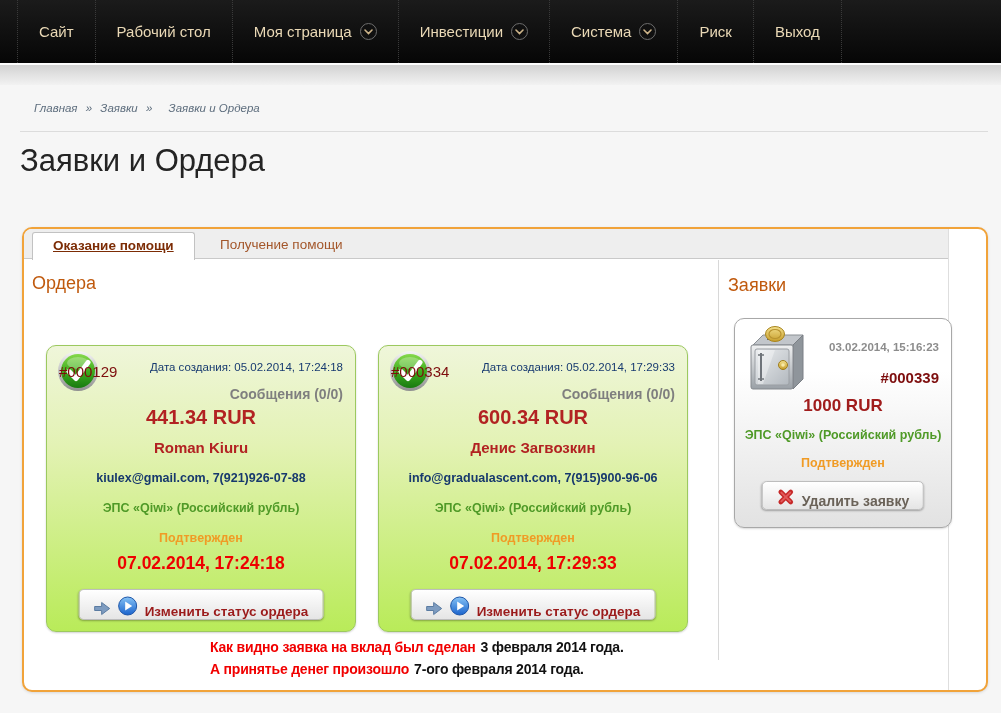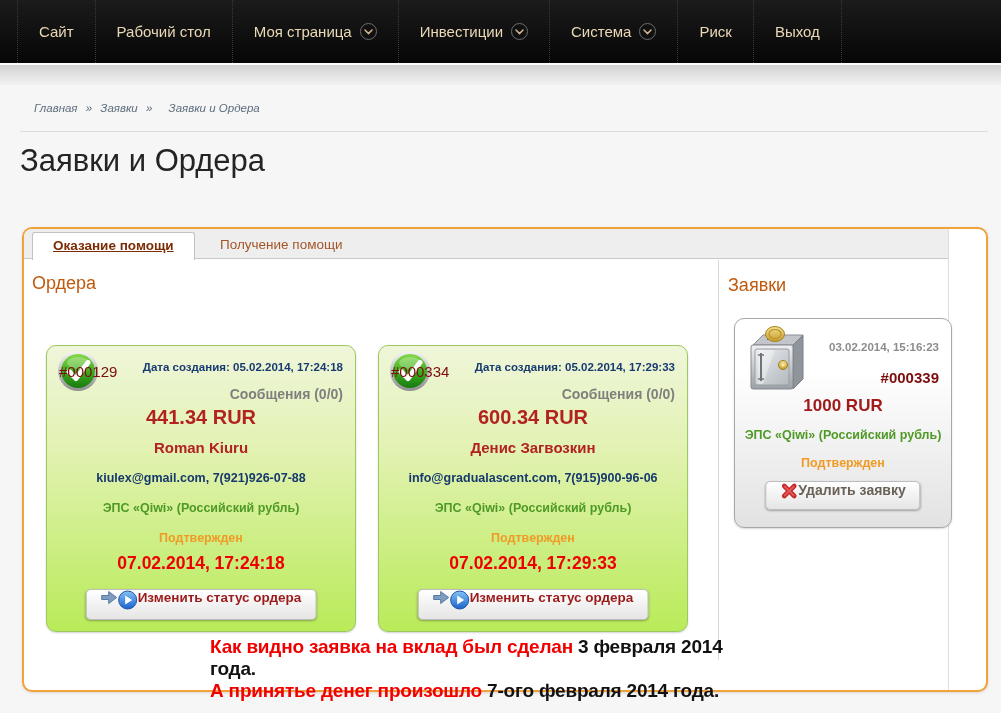--- a/index.html
+++ b/index.html
@@ -45,52 +45,52 @@
   .requests-heading { left:704px; top:46px; }
 
   
   .g-card { position:absolute; top:116px; width:310px; height:287px;
     border:1px solid #9cc95f; border-radius:10px;
     background:linear-gradient(180deg,#eff6da 0%,#e3f2b4 35%,#b9eb59 100%);
     box-shadow:0 1px 2px rgba(0,0,0,0.18); }
   .g-card-1 { left:22px; }
   .g-card-2 { left:354px;padding-left:20px; }
   .check-badge { position:absolute; left:10px; top:4px; }
-  .o-date    { position:absolute; top:15px; right:12px; font-size:11.5px; font-weight:bold; color:#173a70; }
+  .o-date    { position:absolute; top:15px; right:12px; font-size:11.5px; font-weight:normal; color:#173a70; }
   .o-num     { position:absolute; top:17px; left:12px;  font-size:15px;  font-weight:normal; color:#7d0d0d; }
   .o-msg     { position:absolute; top:40px; right:12px; font-size:14px;  font-weight:bold; color:#7f7f7f; cursor:pointer; }
   .o-center  { position:absolute; left:0; right:0; text-align:center; font-weight:bold; }
   .o-amount  { top:60px;  font-size:20px;   color:#b22222; }
   .o-name    { top:93px;  font-size:15px;   color:#b22222; }
   .o-contact { top:125px; font-size:12.5px; color:#17396d; }
   .o-eps     { top:155px; font-size:12.5px; color:#4f9a27; }
   .o-status  { top:185px; font-size:12.5px; color:#f09b25; }
   .o-date2   { top:207px; font-size:17.5px; color:#ee0000; }
   .card-btn { position:absolute; left:50%; transform:translateX(-50%);
-    display:flex; align-items:flex-start; padding:0 14px; height:31px;
+    display:flex; align-items:flex-end; gap:7px; padding:0 14px; height:31px;
     background:linear-gradient(#ffffff,#e5e5e5); border:1px solid #bdbdbd; border-radius:5px;
     box-shadow:0 1px 2px rgba(0,0,0,0.3); font-weight:bold; white-space:nowrap; cursor:pointer; }
   .o-btn { top:243px; color:#9b1b1b; font-size:13.5px; }
 
   
   .r-card { position:absolute; left:710px; top:89px; width:218px; height:210px;
     background:linear-gradient(#ffffff 25%,#e2e2e2); border:1px solid #a8a8a8; border-radius:10px;
     box-shadow:0 1px 2px rgba(0,0,0,0.15); }
   .safe-badge { position:absolute; left:12px; top:6px; }
   .r-date   { position:absolute; top:22px; right:12px; font-size:11.5px; font-weight:bold; color:#8c8c8c; }
   .r-num    { position:absolute; top:50px; right:12px; font-size:15px; font-weight:bold; color:#7d0d0d; }
   .r-center { position:absolute; left:0; right:0; text-align:center; font-weight:bold; }
   .r-amount { top:77px;  font-size:17px;   color:#a01c1c; }
   .r-eps    { top:109px; font-size:12.5px; color:#4f9a27; }
   .r-status { top:137px; font-size:12.5px; color:#f09b25; }
   .r-btn { top:162px; height:29px; color:#6a6258; font-size:14px; }
 
   
   .annotation { position:absolute; left:210px; top:636px; width:552px; z-index:6;
-    font-size:19px; font-weight:bold; line-height:22px; color:#111; letter-spacing:-0.2px; }
+    font-size:14px; font-weight:bold; line-height:22px; color:#111; letter-spacing:-0.2px; }
   .ann-red { color:#f10000; margin-right:5px; }
 </style>
 </head>
 <body>
 
 <div class="canvas">
 
   <div class="topnav">
     <div class="nav-item">
       <span>Сайт</span>

